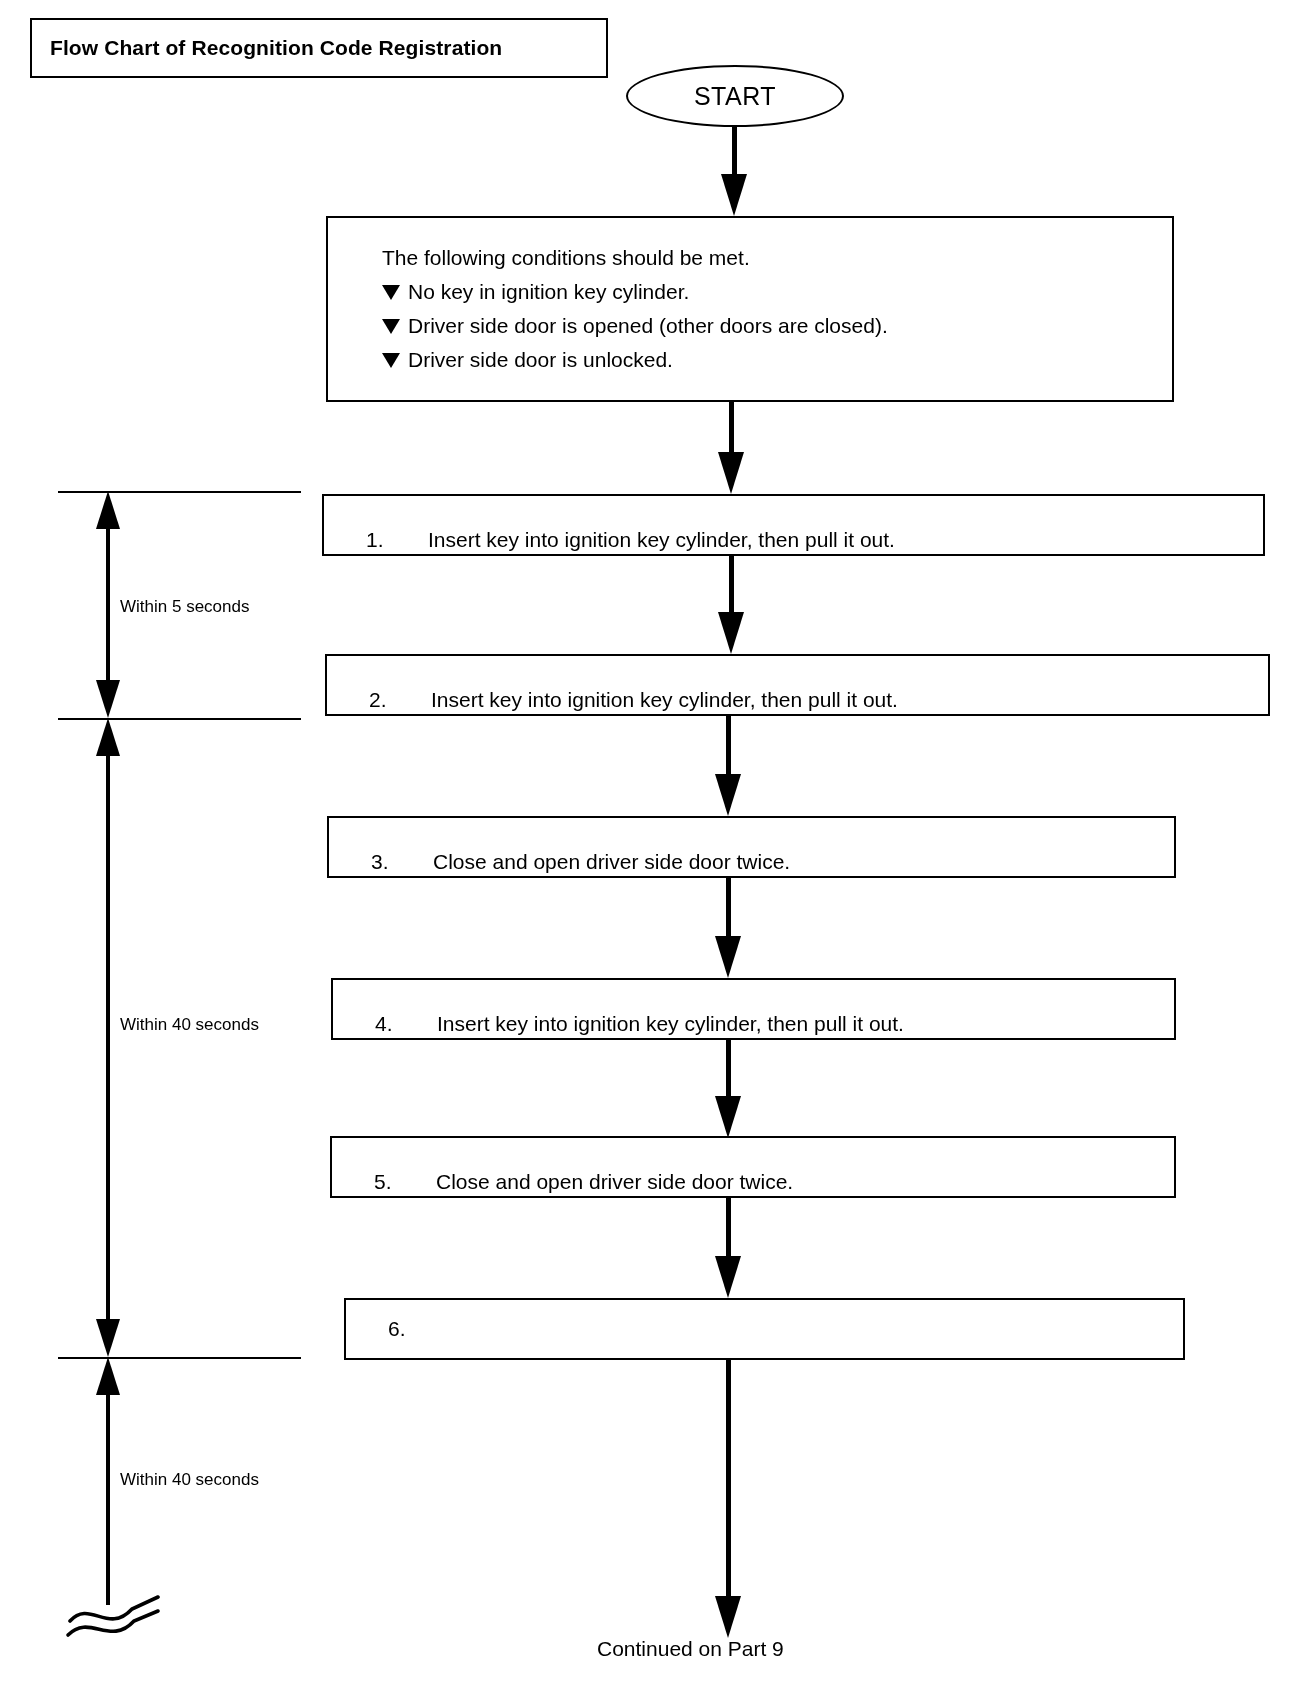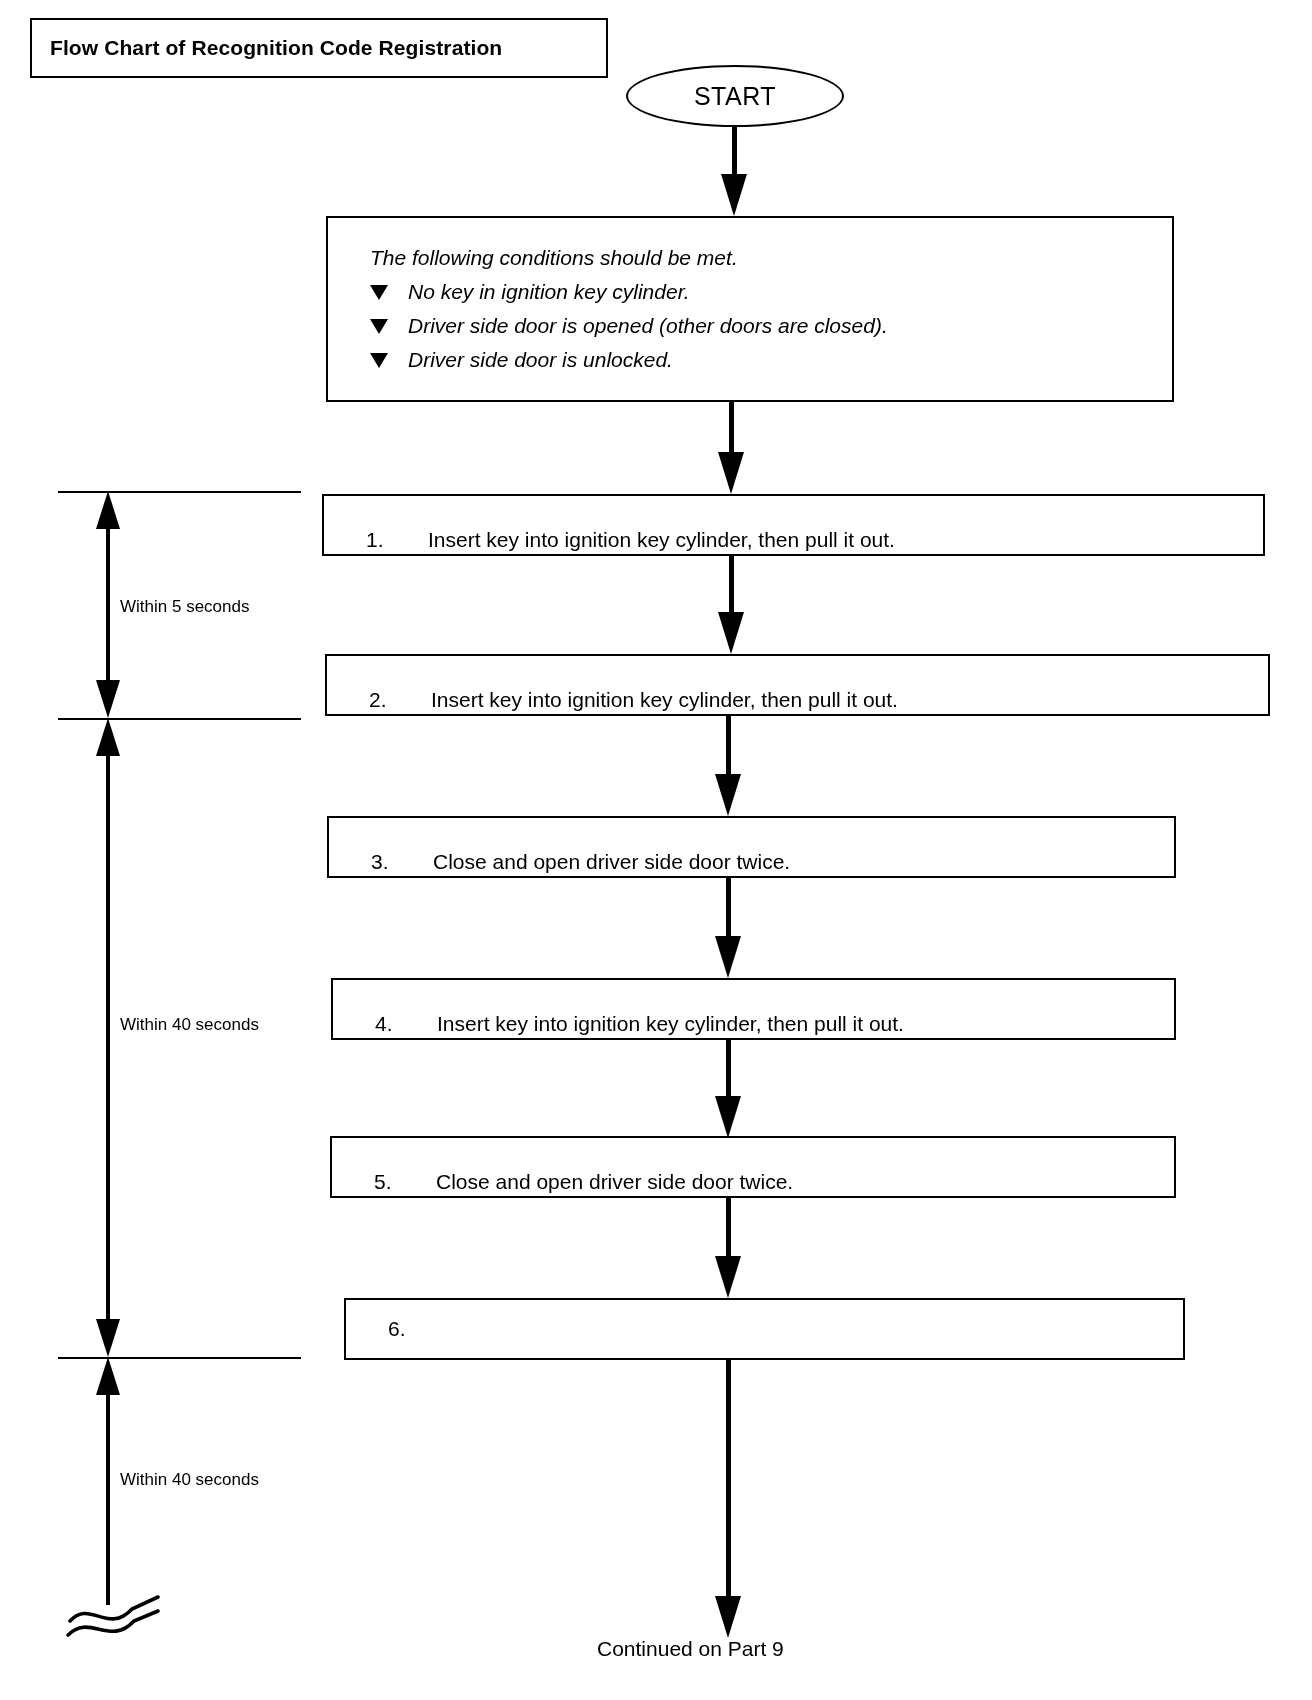--- a/index.html
+++ b/index.html
@@ -83,30 +83,28 @@
   }
 
   
   #cond-box {
     left: 326px;
     top: 216px;
     width: 848px;
     height: 186px;
   }
   #cond-inner {
-    padding-left: 42px;
+    padding-left: 54px;
     line-height: 1.62;
-    font-style: italic;
   }
   .cond-head { font-size: 21px; }
   .cond-item {
     font-size: 21px;
     display: flex;
     align-items: baseline;
-    gap: 12px;
   }
   .cond-marker {
     flex: 0 0 auto;
     width: 26px;
     font-size: 21px;
     line-height: 1;
     position: relative;
     top: 1px;
   }
   .tri-down {

